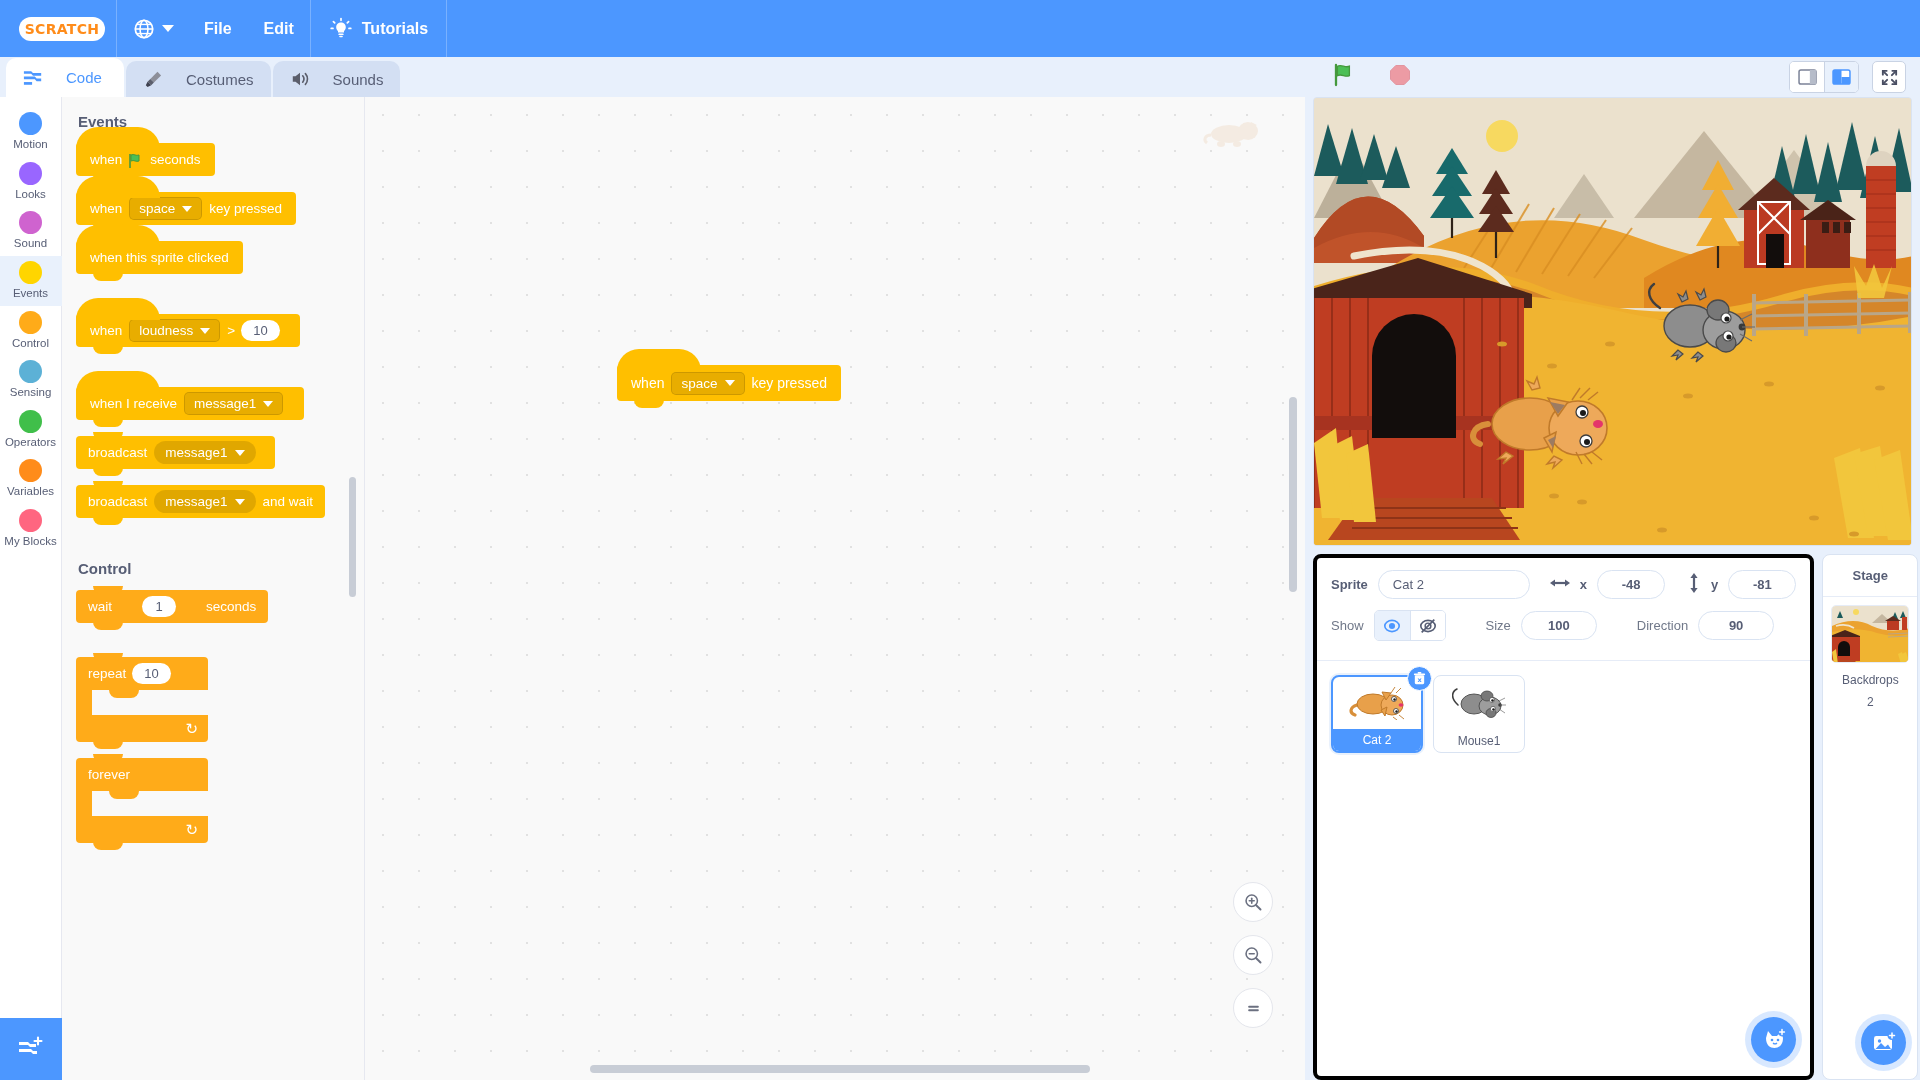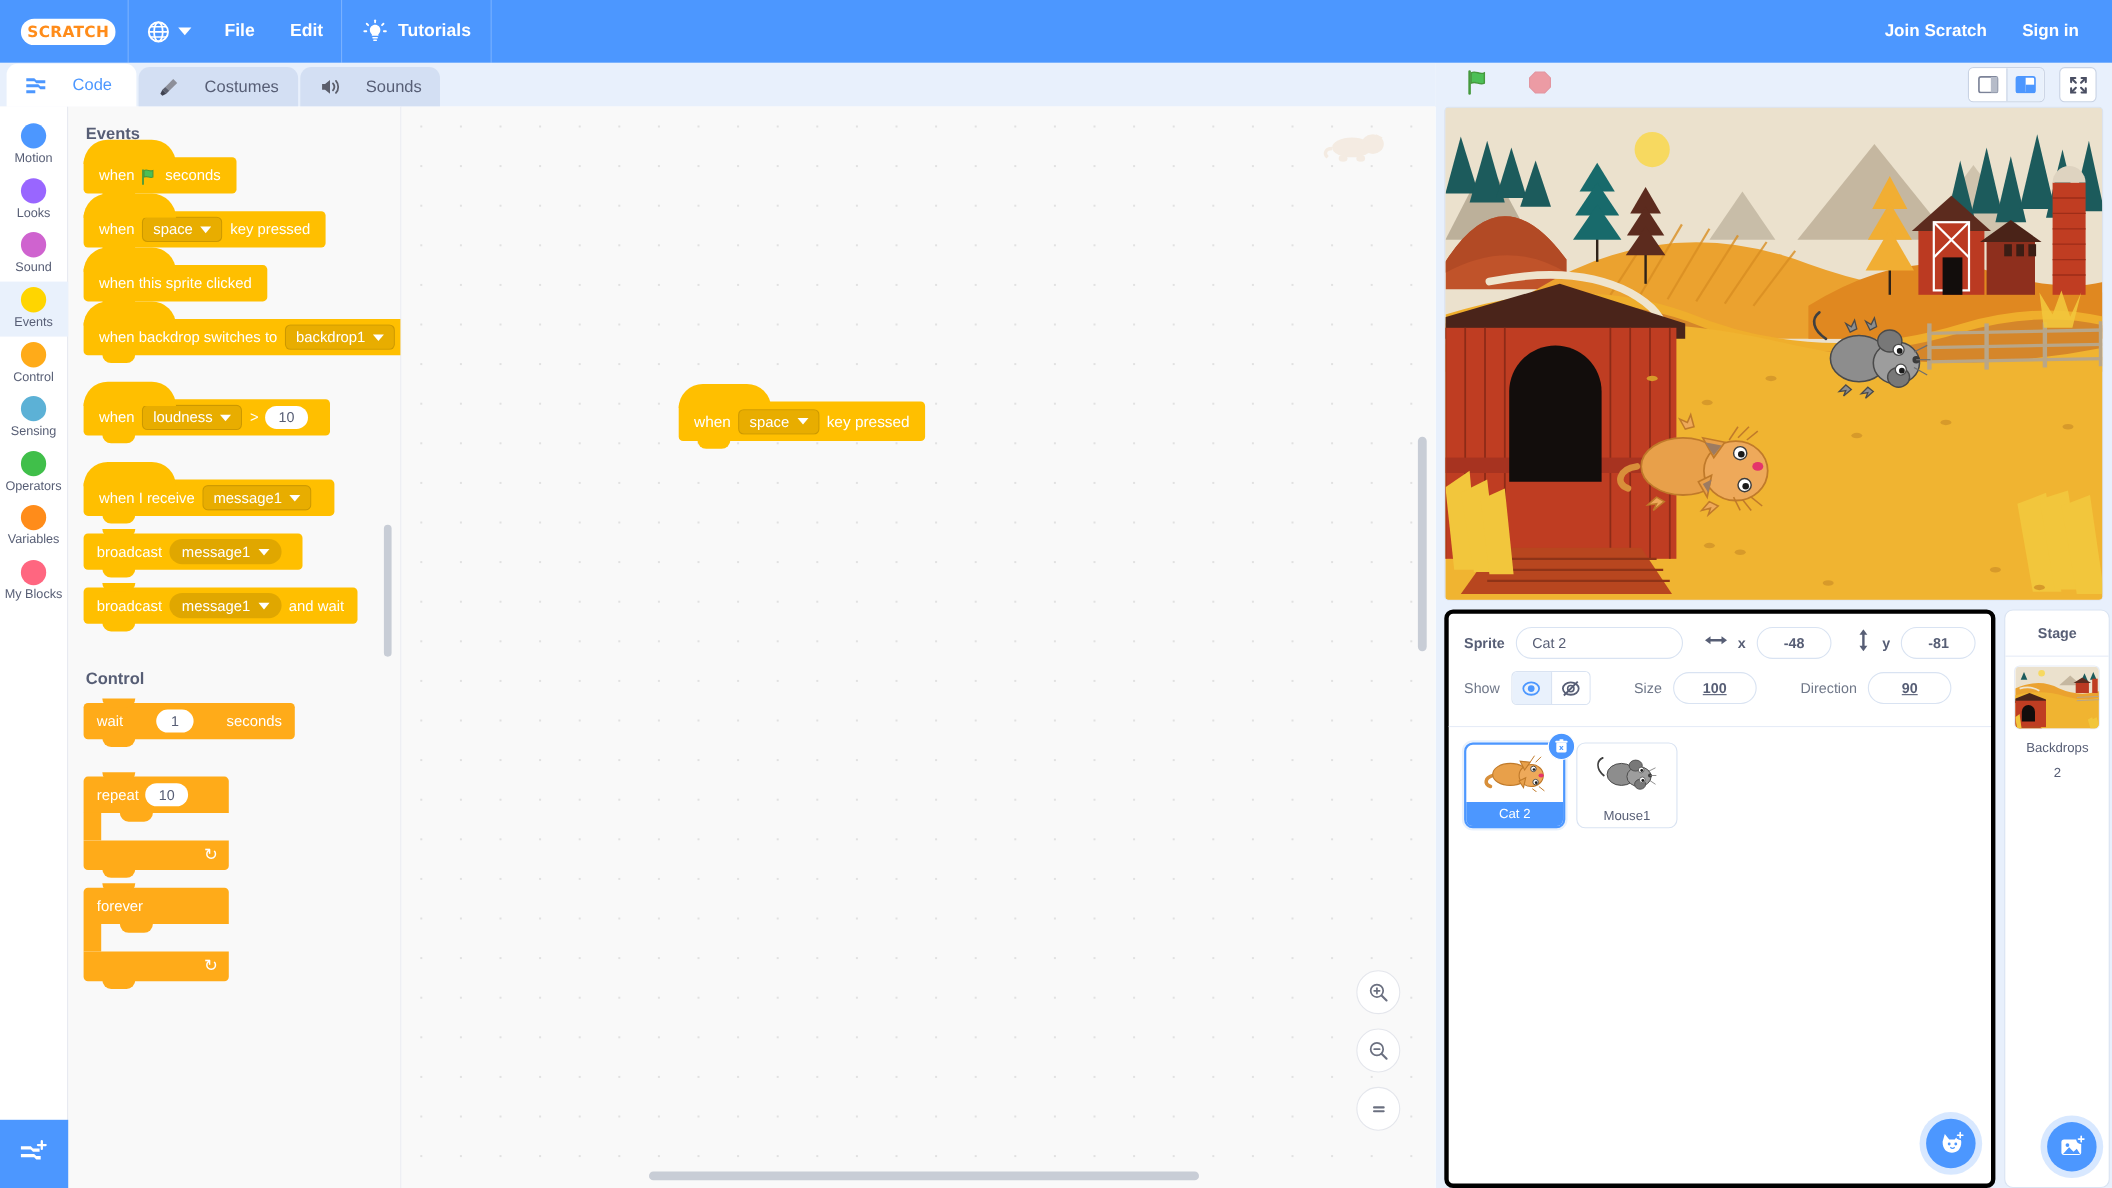--- a/index.html
+++ b/index.html
@@ -161,21 +161,21 @@
   .sprite-info { padding: 12px 14px 8px 14px; border-bottom: 1px solid #e6ecf7; }
   .si-row { display: flex; align-items: center; gap: 10px; margin-bottom: 11px; }
   .si-label { font-size: 13px; color: #575e75; font-weight: bold; }
   .si-label.light { font-weight: normal; color: #707889; }
   .si-input {
     border: 1px solid #d9e3f2; border-radius: 16px; height: 29px; display: flex; align-items: center;
     padding: 0 14px; font-size: 13px; color: #575e75; background: #fff;
   }
   .si-input.name { width: 152px; }
   .si-input.num { width: 68px; justify-content: center; font-weight: bold; }
-  .si-input.num.wide { width: 76px; text-decoration: underline; }
+  .si-input.num.wide { width: 76px; }
   .vis-group { display: flex; border: 1px solid #d9e3f2; border-radius: 5px; overflow: hidden; }
   .vis-btn { width: 35px; height: 29px; display: flex; align-items: center; justify-content: center; cursor: pointer; background: #fff; }
   .vis-btn.active { background: #e9f1fc; }
   .vis-btn + .vis-btn { border-left: 1px solid #d9e3f2; }
 
   .sprite-list { flex: 1 1 auto; padding: 14px; display: flex; flex-wrap: wrap; align-content: flex-start; gap: 10px; overflow: auto; }
   .sprite-card {
     width: 92px; height: 78px; border-radius: 8px; border: 1px solid #d9e3f2; background: #fff;
     display: flex; flex-direction: column; align-items: center; cursor: pointer; position: relative;
     overflow: visible;
@@ -251,24 +251,20 @@
           <line x1="12" y1="1.5" x2="12" y2="3.3"></line>
           <line x1="4.4" y1="4.6" x2="5.7" y2="5.9"></line>
           <line x1="19.6" y1="4.6" x2="18.3" y2="5.9"></line>
           <line x1="2.2" y1="11.4" x2="4" y2="11.4"></line>
           <line x1="21.8" y1="11.4" x2="20" y2="11.4"></line>
         </g>
       </svg>
       <span class="menu-item" style="padding:0;height:auto">Tutorials</span>
     </div>
     <div class="menu-sep"></div>
-    <div class="menu-right">
-      <div class="menu-item small">Join Scratch</div>
-      <div class="menu-item small">Sign in</div>
-    </div>
   </div>
 
   <div class="body-row">
 
     <div class="editor-col">
 
       <div class="tabbar">
         <div class="tab active">
           <svg width="20" height="17" viewBox="0 0 22 18">
             <path d="M1 2h8l2 2h9v3H11L9 5H1z" fill="#4c97ff"></path>
@@ -357,27 +353,20 @@
                 <span>space</span>
                 <span class="dd-caret"></span>
               </span>
               <span class="lbl">key pressed</span>
             </div>
 
             <div class="blk blk-hat">
               <span class="lbl">when this sprite clicked</span>
             </div>
 
-            <div class="blk blk-hat">
-              <span class="lbl">when backdrop switches to</span>
-              <span class="dropdown">
-                <span>backdrop1</span>
-                <span class="dd-caret"></span>
-              </span>
-            </div>
 
             <div style="height:24px"></div>
 
             <div class="blk blk-hat">
               <span class="lbl">when</span>
               <span class="dropdown">
                 <span>loudness</span>
                 <span class="dd-caret"></span>
               </span>
               <span class="lbl">&gt;</span>

